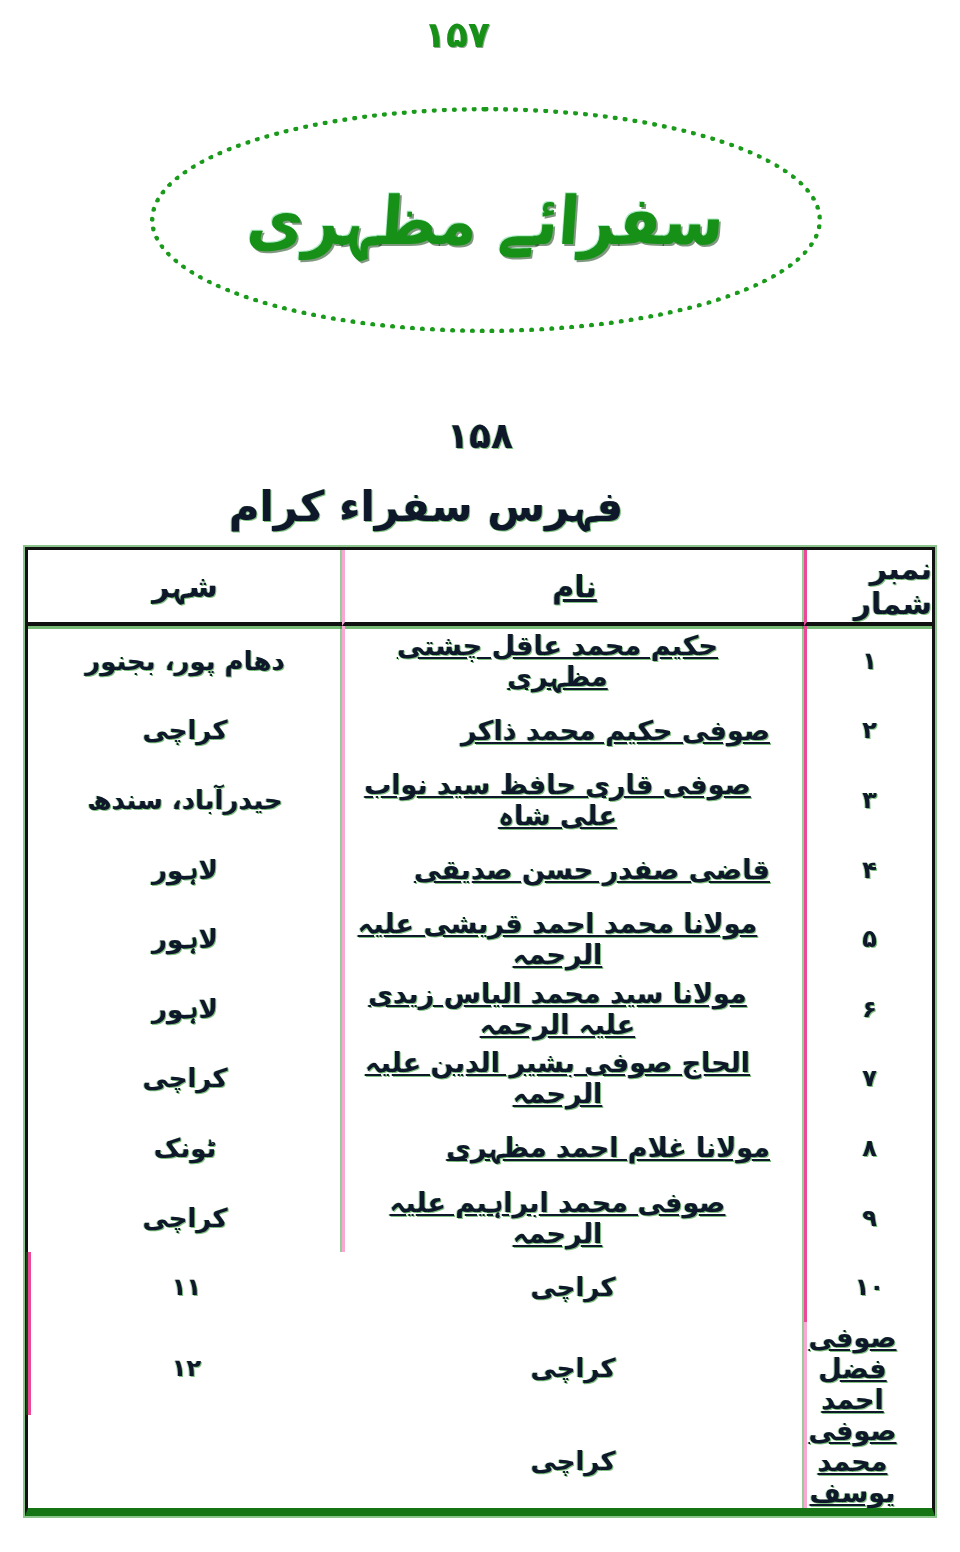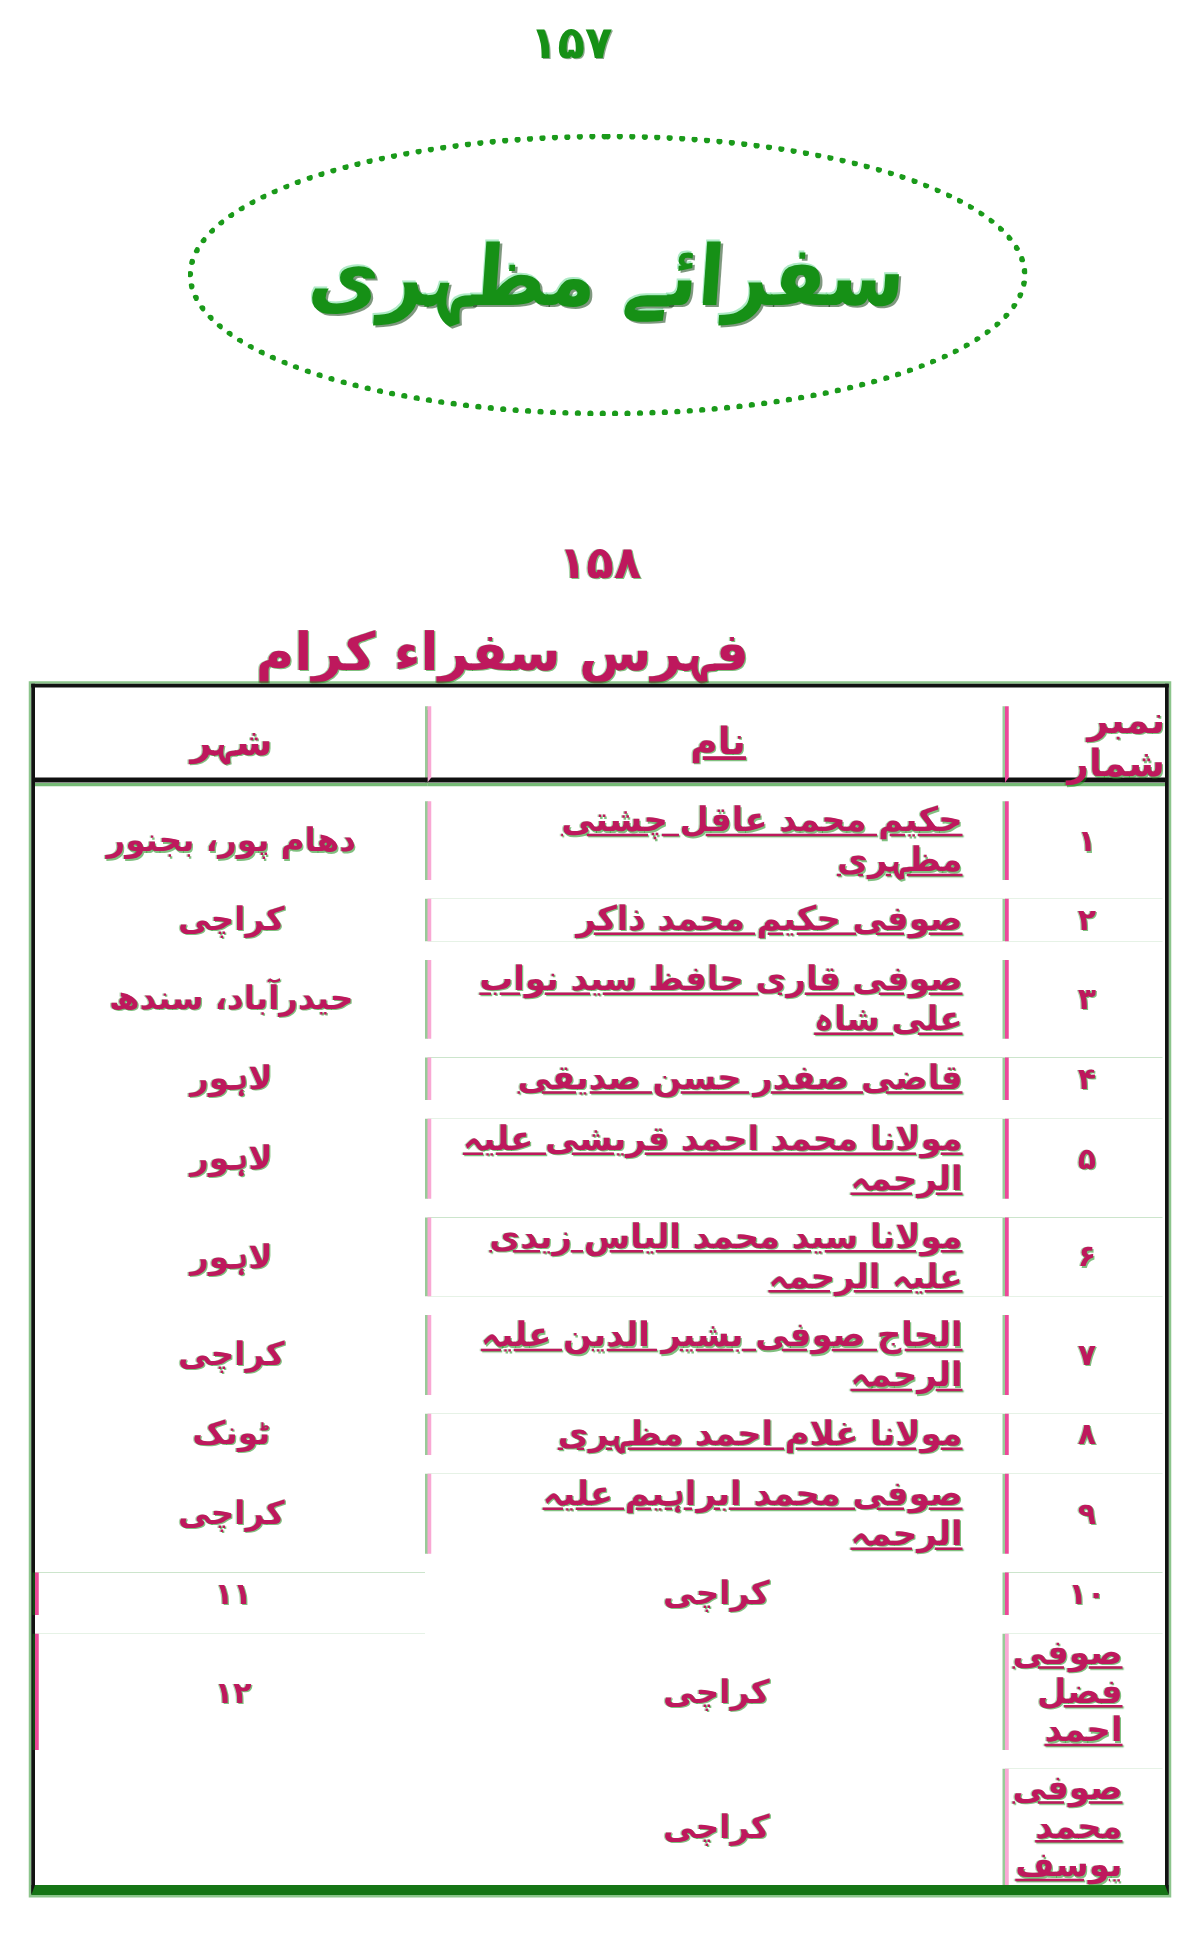--- a/index.html
+++ b/index.html
@@ -3,23 +3,22 @@
 <meta charset="utf-8">
 <style>
   html,body{margin:0;padding:0;}
   body{
     width:960px;height:1552px;position:relative;
     background:#ffffff;
     font-family:"DejaVu Sans","Liberation Sans",sans-serif;
     overflow:hidden;
   }
   .ink{
-    color:#be185d;
+    color:#0f172a;
     text-shadow:1px 1px 0 rgba(24,140,24,.55), -1px 0 0 rgba(24,140,24,.35);
-    margin-top:15px;
   }
   .green-ink{
     color:#169016;
     text-shadow:1px 1px 0 rgba(0,60,0,.45);
   }
 
   
   .page-num-top{
     position:absolute;top:14px;left:0;width:914px;
     text-align:center;font-size:36px;font-weight:bold;
@@ -42,21 +41,21 @@
 
   
   .page-num-second{
     position:absolute;top:415px;left:0;width:960px;
     text-align:center;font-size:36px;font-weight:bold;
   }
 
   
   .table-title{
     position:absolute;top:482px;left:0;width:804px;
-    text-align:center;font-size:42px;font-weight:bold;
+    text-align:center;font-size:42px;font-weight:bold;padding-left:24px;
   }
 
   
   .roster-table{
     position:absolute;left:25px;top:547px;width:910px;height:969px;
     box-sizing:border-box;direction:rtl;
     border:3px solid #121212;
     border-bottom:8px solid #157515;
     box-shadow:0 0 0 2px rgba(26,140,26,.5);
     display:grid;
@@ -78,20 +77,21 @@
     font-size:30px;
   }
   .hdr.c-serial{box-shadow:-2px 0 0 rgba(26,140,26,.45),0 3px 0 rgba(26,140,26,.6);}
   .hdr.c-name{box-shadow:-2px 0 0 rgba(26,140,26,.45),0 3px 0 rgba(26,140,26,.6);}
   .serial-cell{font-size:24px;}
   .name-cell{
     justify-content:flex-start;     
     padding-right:34px;
     font-size:27px;
     align-items:center;
+    text-align:center;
   }
   .city-cell{font-size:26px;}
 </style>
 </head>
 <body>
 
 <div class="page-num-top green-ink">۱۵۷</div>
 
 <div class="oval">
   <div class="oval-text">سفرائے مظہری</div>

